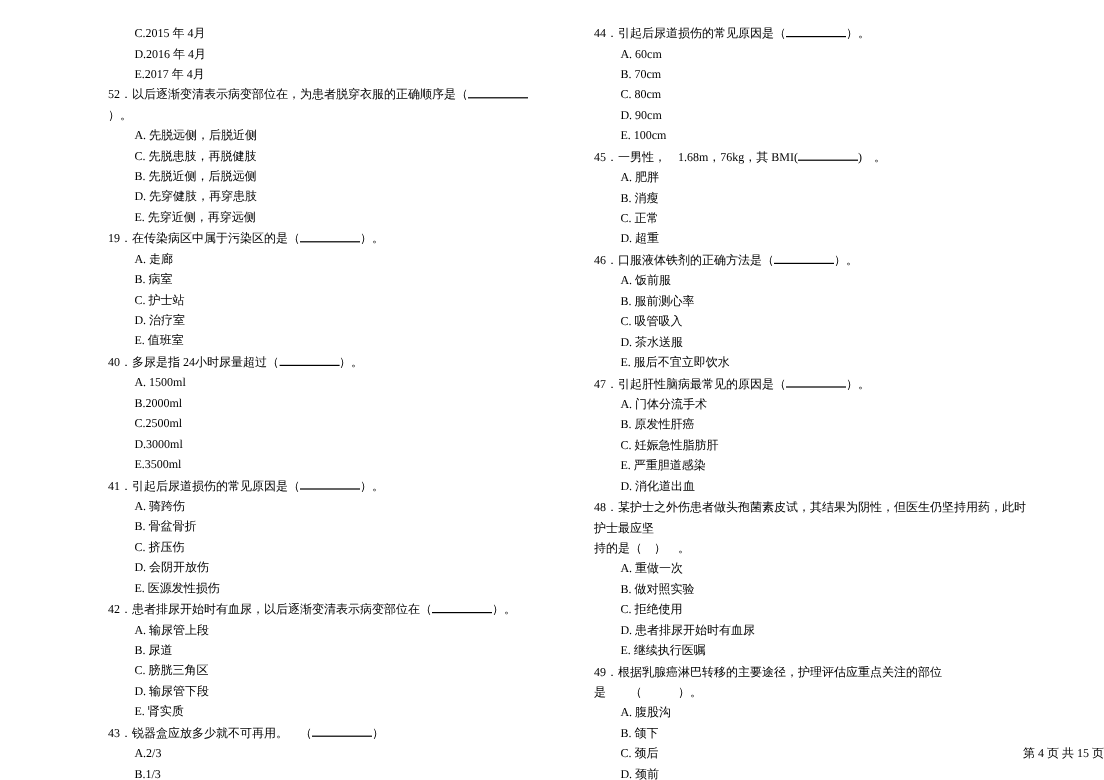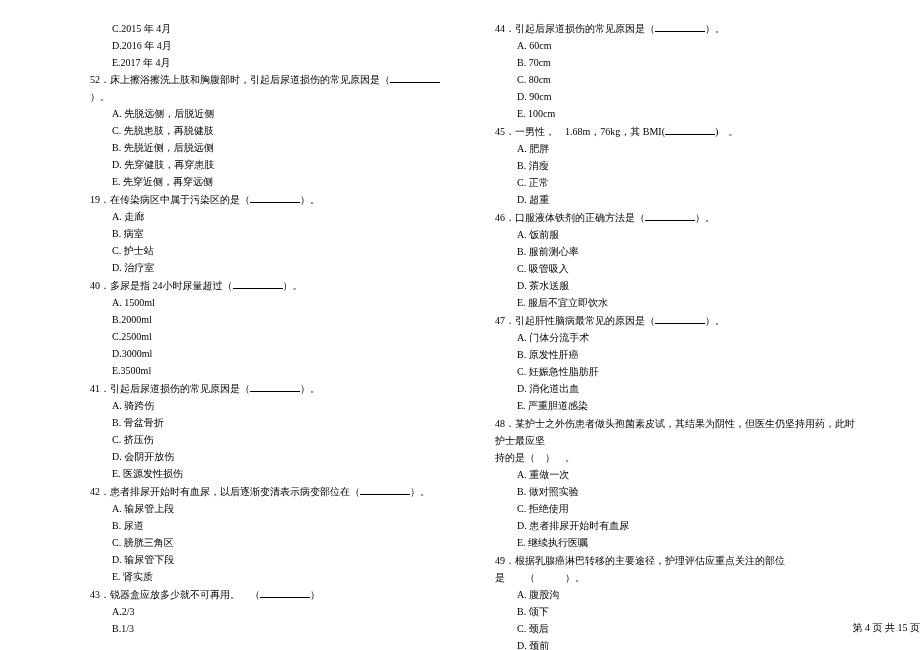--- a/index.html
+++ b/index.html
@@ -64,34 +64,35 @@
   <div class="columns">
 
     <div class="col">
       <div class="continued-opts">
         <span class="option">C.2015 年 4月</span>
         <span class="option">D.2016 年 4月</span>
         <span class="option">E.2017 年 4月</span>
       </div>
 
       <div class="question">
-        <span class="q-text"><span>52．</span><span>床上擦浴擦洗上肢和胸腹部时，引起后尿道损伤的常见原因是（</span><span class="blank"></span><span>）。</span></span>
+        <span class="q-text"><span>52．</span><span>以后逐渐变清表示病变部位在，为患者脱穿衣服的正确顺序是（</span><span class="blank"></span><span>）。</span></span>
         <span class="option">A. 先脱远侧，后脱近侧</span>
         <span class="option">C. 先脱患肢，再脱健肢</span>
         <span class="option">B. 先脱近侧，后脱远侧</span>
         <span class="option">D. 先穿健肢，再穿患肢</span>
         <span class="option">E. 先穿近侧，再穿远侧</span>
       </div>
 
       <div class="question">
         <span class="q-text"><span>19．</span><span>在传染病区中属于污染区的是（</span><span class="blank"></span><span>）。</span></span>
         <span class="option">A. 走廊</span>
         <span class="option">B. 病室</span>
         <span class="option">C. 护士站</span>
         <span class="option">D. 治疗室</span>
+        <span class="option">E. 值班室</span>
       </div>
 
       <div class="question">
         <span class="q-text"><span>40．</span><span>多尿是指 24小时尿量超过（</span><span class="blank"></span><span>）。</span></span>
         <span class="option">A. 1500ml</span>
         <span class="option">B.2000ml</span>
         <span class="option">C.2500ml</span>
         <span class="option">D.3000ml</span>
         <span class="option">E.3500ml</span>
       </div>
@@ -147,22 +148,22 @@
         <span class="option">C. 吸管吸入</span>
         <span class="option">D. 茶水送服</span>
         <span class="option">E. 服后不宜立即饮水</span>
       </div>
 
       <div class="question">
         <span class="q-text"><span>47．</span><span>引起肝性脑病最常见的原因是（</span><span class="blank"></span><span>）。</span></span>
         <span class="option">A. 门体分流手术</span>
         <span class="option">B. 原发性肝癌</span>
         <span class="option">C. 妊娠急性脂肪肝</span>
+        <span class="option">E. 严重胆道感染</span>
         <span class="option">D. 消化道出血</span>
-        <span class="option">E. 严重胆道感染</span>
       </div>
 
       <div class="question">
         <span class="q-text"><span>48．</span><span>某护士之外伤患者做头孢菌素皮试，其结果为阴性，但医生仍坚持用药，此时护士最应坚</span></span>
         <span class="q-text">持的是（　）　。</span>
         <span class="option">A.  重做一次</span>
         <span class="option">B.  做对照实验</span>
         <span class="option">C.  拒绝使用</span>
         <span class="option">D.  患者排尿开始时有血尿</span>
         <span class="option">E.  继续执行医嘱</span>

